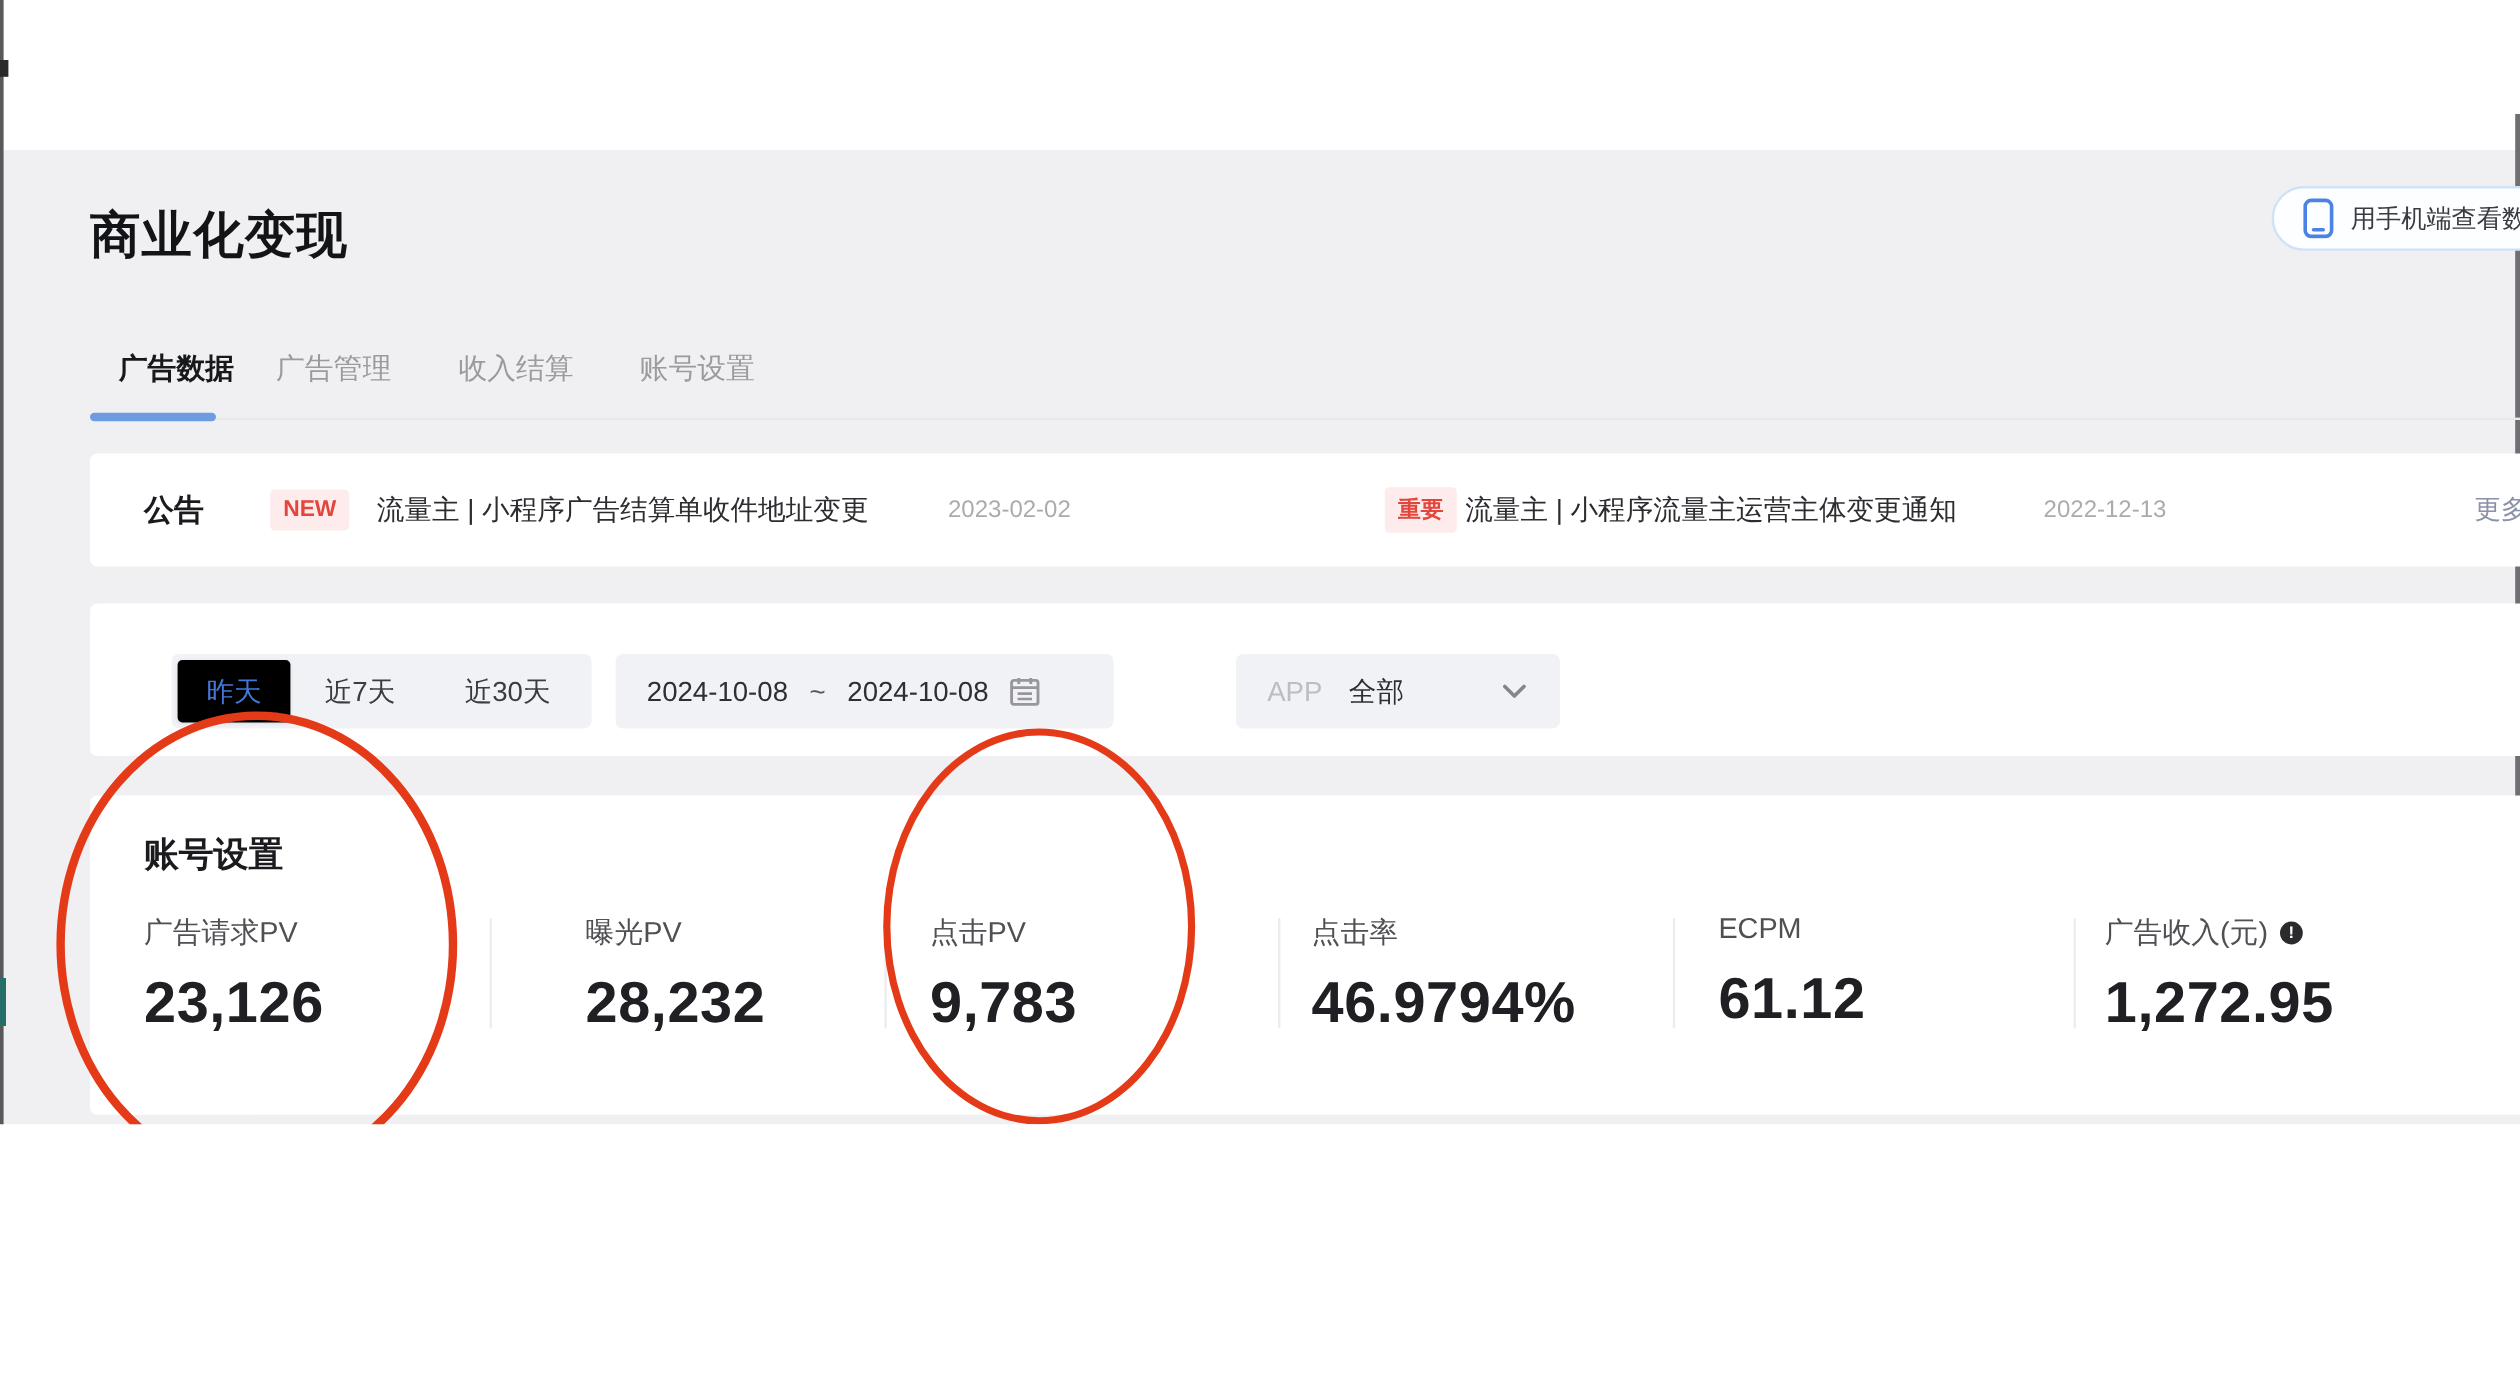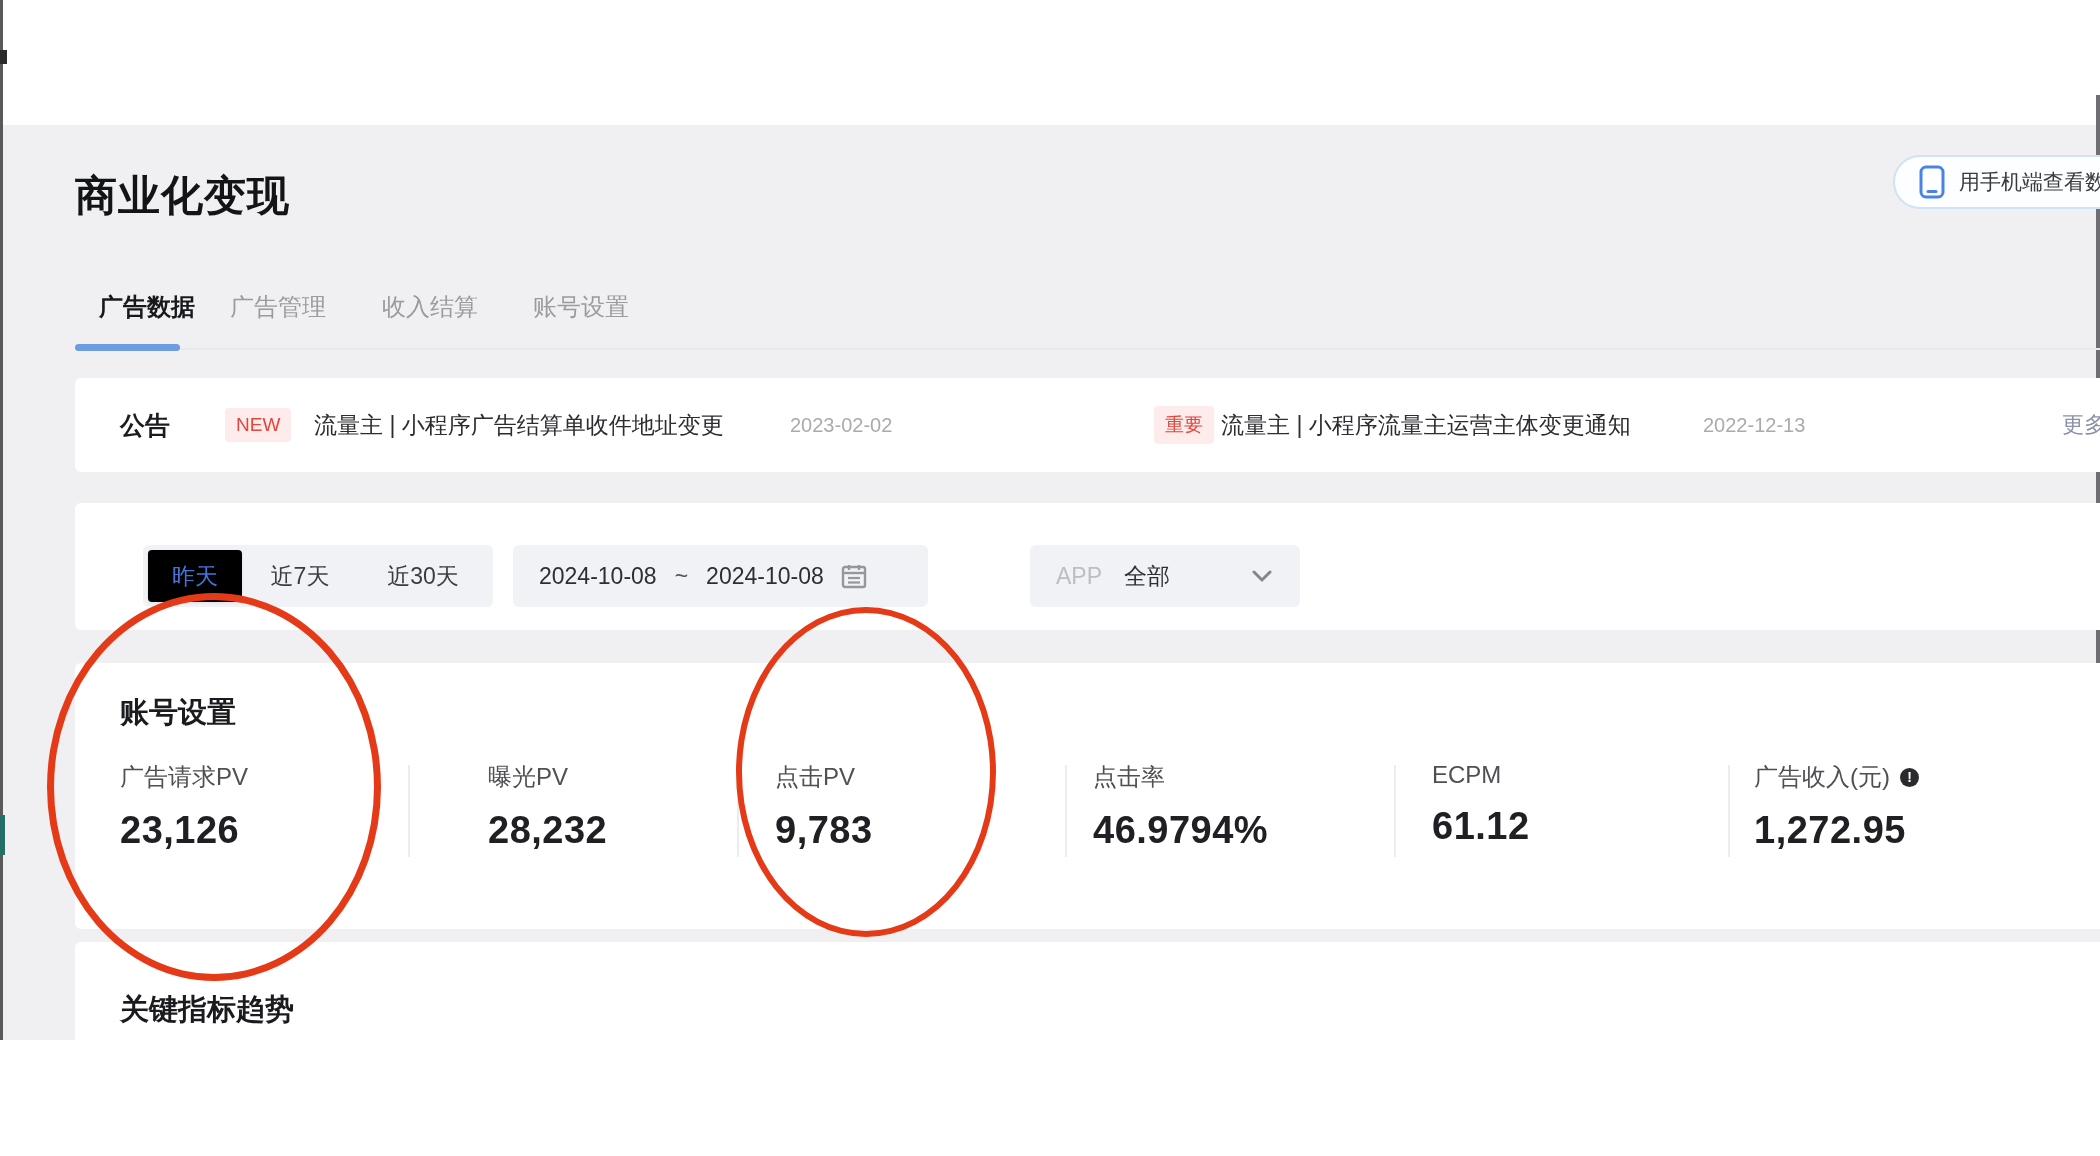--- a/index.html
+++ b/index.html
@@ -1,16 +1,16 @@
 <!DOCTYPE html>
 <html><head>
 <meta charset="utf-8">
 <style>
   html,body{margin:0;padding:0;background:#ffffff;}
-  .canvas{position:relative;width:2100px;height:1156px;background:#ffffff;overflow:hidden;
+  .canvas{position:relative;width:2100px;height:937px;background:#ffffff;overflow:hidden;
           font-family:"Liberation Sans","DejaVu Sans",sans-serif;color:#1c1c20;}
   
   .win-left-border{position:absolute;left:0;top:0;width:3px;height:1040px;background:#59595c;}
   .win-left-smudge{position:absolute;left:0;top:50px;width:7px;height:14px;background:#2a2a2c;}
   .win-teal-smudge{position:absolute;left:0;top:815px;width:5px;height:40px;background:#256f68;}
   .win-right-border{position:absolute;left:2096px;top:95px;width:4px;height:760px;background:#6f6f73;}
   
   .page-bg{position:absolute;left:3px;top:125px;width:2097px;height:915px;background:#f0f0f2;}
   .page-title{position:absolute;left:75px;top:168px;font-size:42px;font-weight:700;color:#131418;letter-spacing:1px;}
   
@@ -25,21 +25,21 @@
   .tab-line{position:absolute;left:75px;top:348px;width:2025px;height:2px;background:#e9e9ec;}
   .tab-underline{position:absolute;left:75px;top:344px;width:105px;height:7px;border-radius:4px;background:#6d9ce0;}
   
   .panel{position:absolute;left:75px;width:2035px;background:#ffffff;border-radius:6px;}
   .panel-announce{top:378px;height:94px;}
   .panel-filter{top:503px;height:127px;}
   .panel-stats{top:663px;height:266px;}
   .panel-trend{top:942px;height:214px;}
   .a-item{position:absolute;top:50%;transform:translateY(-50%);white-space:nowrap;}
   .a-label{font-size:25px;font-weight:700;color:#1b1b1f;}
-  .a-badge{font-size:19px;color:#e2463c;background:#fdeceb;border-radius:4px;padding:6px 11px;}
+  .a-badge{font-size:19px;color:#e2463c;background:#fdeceb;border-radius:4px;padding:6px 11px;font-weight:bold;}
   .a-text{font-size:23px;color:#2c2c31;}
   .a-date{font-size:20px;color:#ababaf;}
   .a-more{font-size:22px;color:#8a92a6;}
   
   .seg{position:absolute;left:68px;top:42px;height:62px;background:#f1f2f5;border-radius:6px;
        display:flex;align-items:center;padding:0 5px;box-sizing:border-box;}
   .seg-item{font-size:23px;color:#3c3c40;text-align:center;padding:0;line-height:52px;height:52px;}
   .seg-item.sel{background:#000000;border-radius:4px;color:#4276d8;box-shadow:0 1px 3px rgba(0,0,0,0.08);}
   .w1{width:94px;} .w2{width:116px;} .w3{width:130px;}
   .datebox{position:absolute;left:438px;top:42px;width:415px;height:62px;background:#f1f2f5;border-radius:6px;
@@ -48,21 +48,21 @@
   .datebox .cal{margin-left:16px;display:flex;}
   .appbox{position:absolute;left:955px;top:42px;width:270px;height:62px;background:#f1f2f5;border-radius:6px;
           display:flex;align-items:center;padding:0 26px;box-sizing:border-box;font-size:23px;}
   .appbox .app-k{color:#bdbdc2;}
   .appbox .app-v{color:#2e2e33;margin-left:22px;}
   .appbox .chev{margin-left:auto;display:flex;}
   
   .sec-title{position:absolute;left:45px;font-size:29px;font-weight:700;color:#1b1b1f;}
   .metric{position:absolute;top:98px;white-space:nowrap;}
   .metric .m-label{font-size:24px;color:#4f4f54;display:flex;align-items:center;gap:10px;}
-  .metric .m-value{margin-top:16px;font-size:38px;font-weight:700;color:#202024;letter-spacing:0.5px;}
+  .metric .m-value{margin-top:16px;font-size:48px;font-weight:700;color:#202024;letter-spacing:0.5px;}
   .m-div{position:absolute;top:102px;width:2px;height:92px;background:#ededf0;}
   .info-dot{display:inline-flex;width:19px;height:19px;border-radius:50%;background:#2b2b2e;color:#ffffff;
             font-size:14px;font-weight:700;align-items:center;justify-content:center;}
   
   .red-ellipse{position:absolute;border:7px solid #e53a17;border-radius:50%;background:transparent;z-index:5;}
   .ellipse-1{left:47px;top:593px;width:320px;height:374px;}
   .ellipse-2{left:736px;top:607px;width:248px;height:318px;border-width:6px;}
 </style>
 </head>
 <body>

